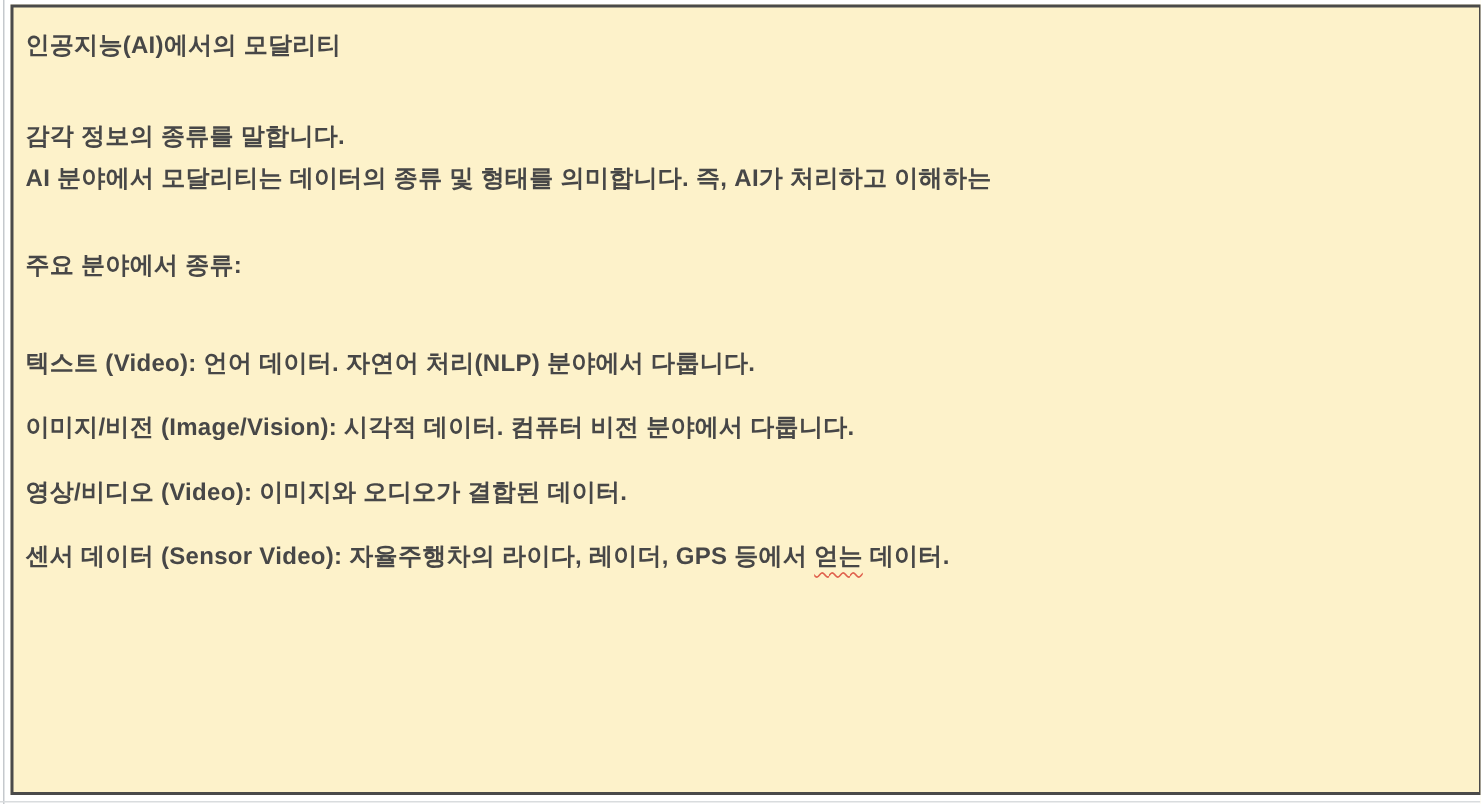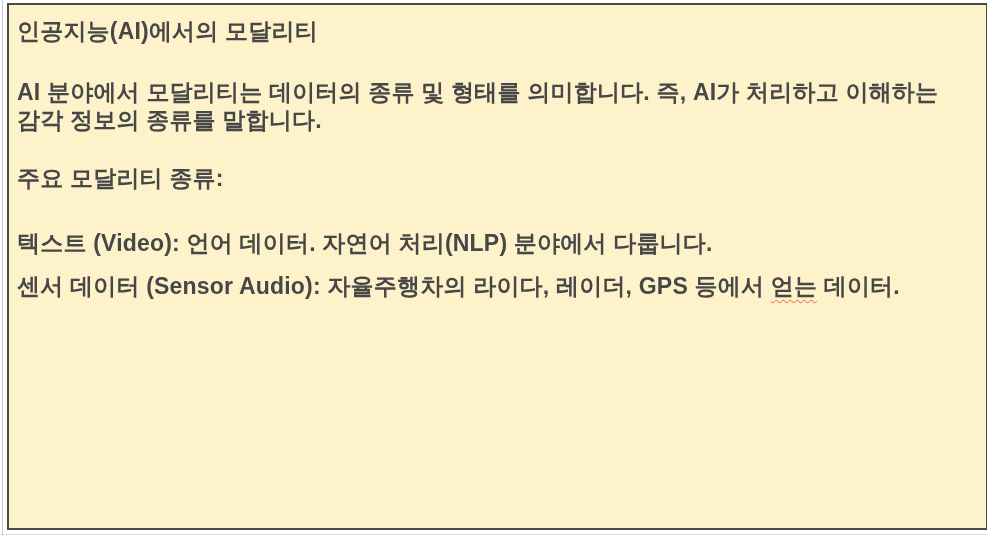--- a/index.html
+++ b/index.html
@@ -40,21 +40,21 @@
     right: -1px;
     height: 527px;
     box-sizing: border-box;
     background: #fdf2ca;
     border: 2px solid #4a4a4a;
     padding: 13px 20px 0 8px;
   }
   .t {
     font-weight: 700;
     color: #474747;
-    font-size: 23px;
+    font-size: 16px;
     line-height: 26px;
     letter-spacing: 0.2px;
     white-space: nowrap;
   }
   .note-title {
     margin: 0;
   }
   .note-intro {
     margin-top: 34px;
   }
@@ -84,34 +84,36 @@
 
 <div class="screen">
 
   <div class="left-edge-line"></div>
 
   <div class="note-panel">
 
     <div class="t note-title">인공지능(AI)에서의 모달리티</div>
 
     <div class="note-intro">
+      <div class="t intro-line">감각 정보의 종류를 말합니다.</div>
       <div class="t intro-line">AI 분야에서 모달리티는 데이터의 종류 및 형태를 의미합니다. 즉, AI가 처리하고 이해하는</div>
-      <div class="t intro-line">감각 정보의 종류를 말합니다.</div>
     </div>
 
-    <div class="t section-heading">주요 모달리티 종류:</div>
+    <div class="t section-heading">주요 분야에서 종류:</div>
 
     <div class="modality-list">
 
       <div class="t modality-item">텍스트 (Video): 언어 데이터. 자연어 처리(NLP) 분야에서 다룹니다.</div>
 
+      <div class="t modality-item">이미지/비전 (Image/Vision): 시각적 데이터. 컴퓨터 비전 분야에서 다룹니다.</div>
 
 
+      <div class="t modality-item">영상/비디오 (Video): 이미지와 오디오가 결합된 데이터.</div>
 
-      <div class="t modality-item"><span>센서 데이터 (Sensor Audio): 자율주행차의 라이다, 레이더, GPS 등에서 </span><span class="spellcheck-word">얻는</span><span> 데이터.</span></div>
+      <div class="t modality-item"><span>센서 데이터 (Sensor Video): 자율주행차의 라이다, 레이더, GPS 등에서 </span><span class="spellcheck-word">얻는</span><span> 데이터.</span></div>
 
     </div>
 
   </div>
 
   <div class="bottom-edge-line"></div>
 
 </div>
 
 </body></html>

